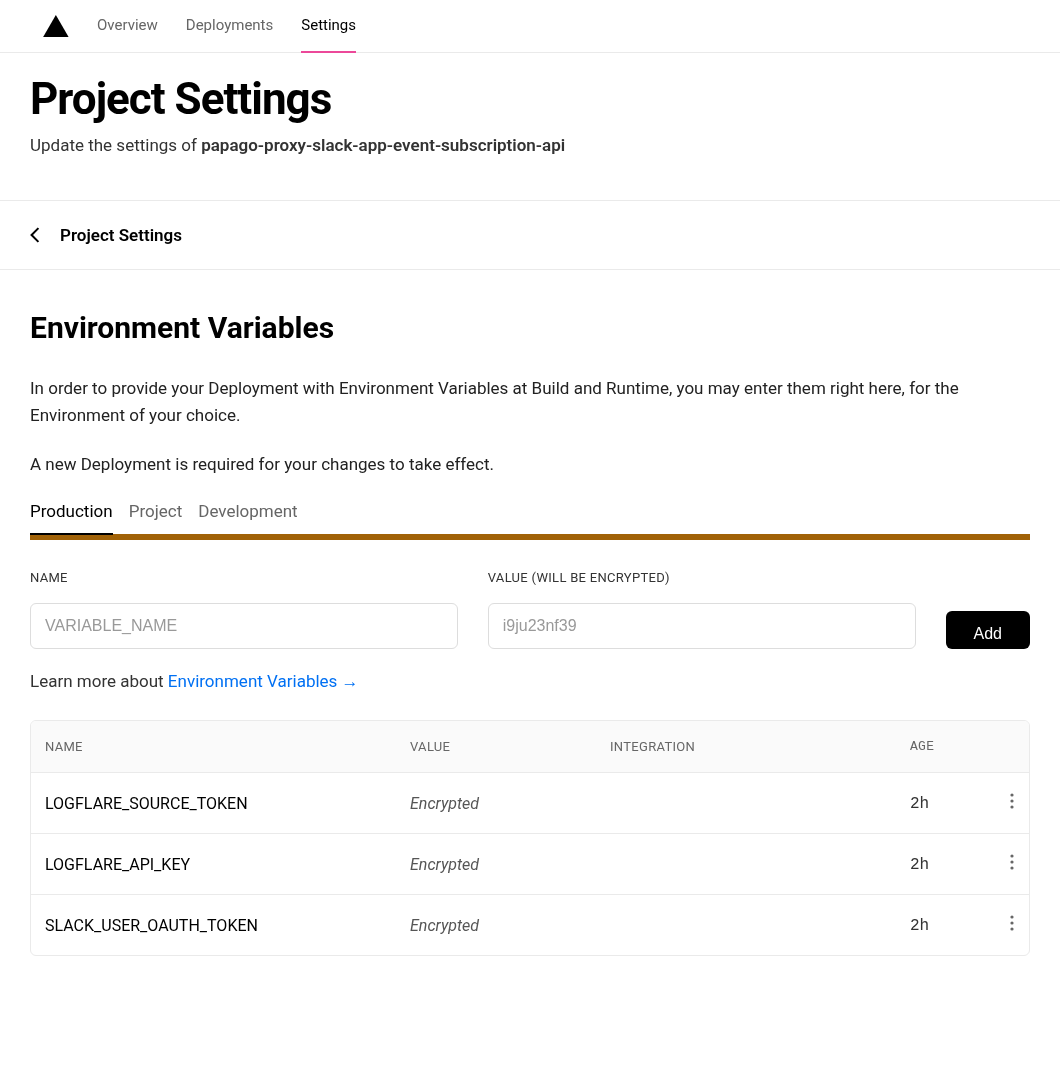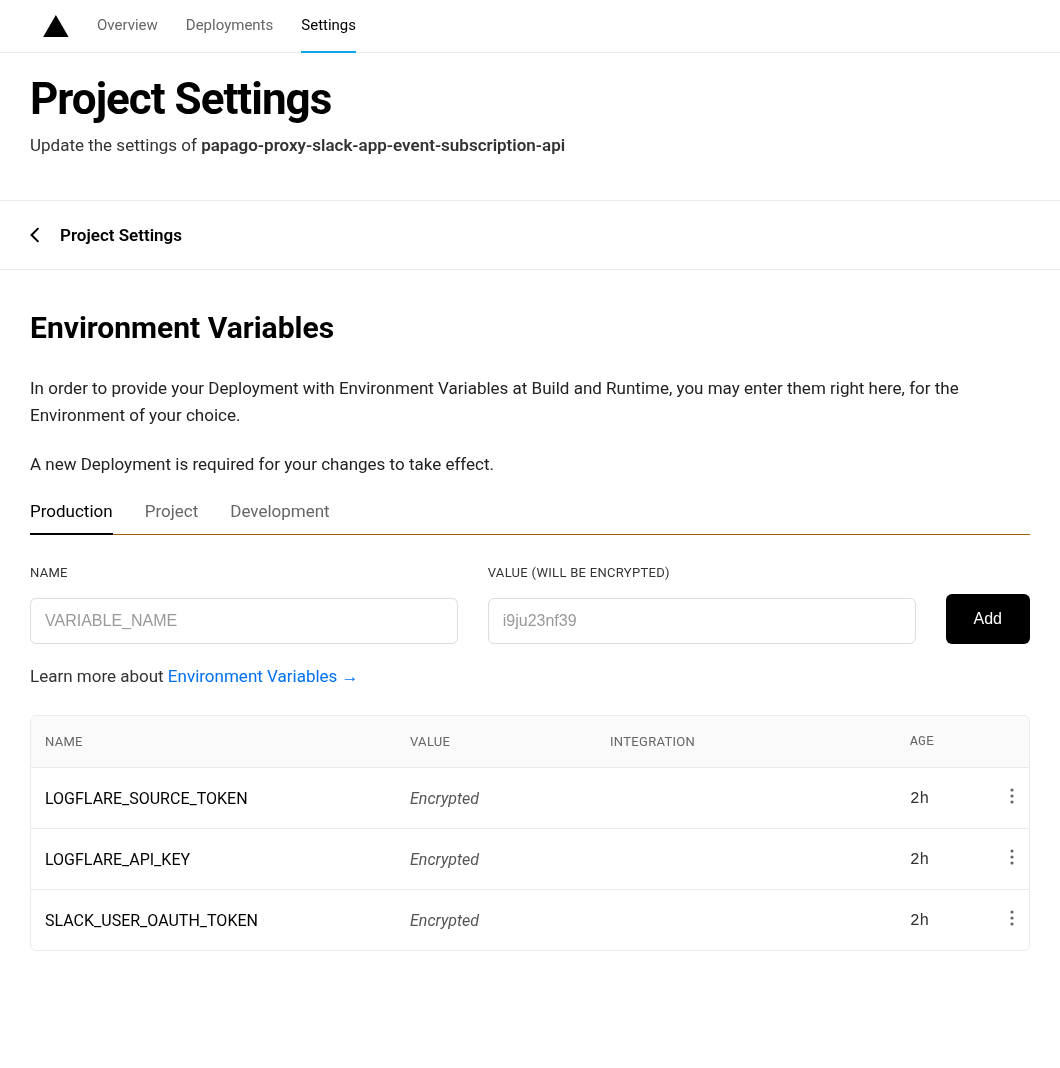--- a/index.html
+++ b/index.html
@@ -29,21 +29,21 @@
       font-size: 15px;
       color: #666;
       cursor: pointer;
       height: 53px;
       display: flex;
       align-items: center;
       border-bottom: 2px solid transparent;
     }
     .nav-item.active {
       color: #000;
-      border-bottom: 2px solid #0ea5e9;
+      border-bottom: 2px solid #ec4899;
     }
     .header-section {
       padding: 20px 30px 45px 30px;
     }
     .page-title {
       font-size: 44px;
       font-weight: 700;
       letter-spacing: -1px;
       margin-bottom: 10px;
     }
@@ -80,22 +80,22 @@
       margin-bottom: 30px;
     }
     .section-desc {
       font-size: 17px;
       color: #222;
       line-height: 1.6;
       margin-bottom: 22px;
     }
     .env-tabs {
       display: flex;
-      gap: 32px;
-      border-bottom: 1px solid #a16207;
+      gap: 16px;
+      border-bottom: 6px solid #a16207;
       margin-top: 16px;
     }
     .env-tab {
       font-size: 17px;
       color: #666;
       padding-bottom: 12px;
       cursor: pointer;
       border-bottom: 2px solid transparent;
       margin-bottom: -1px;
     }
@@ -133,21 +133,21 @@
       color: #999;
     }
     .add-btn {
       background: #000;
       color: #fff;
       border: none;
       border-radius: 6px;
       padding: 14px 28px;
       font-size: 16px;
       cursor: pointer;
-      height: 50px;
+      height: 38px;
     }
     .learn-more {
       margin-top: 22px;
       font-size: 17px;
       color: #333;
     }
     .learn-more a {
       color: #0070f3;
       text-decoration: none;
     }

